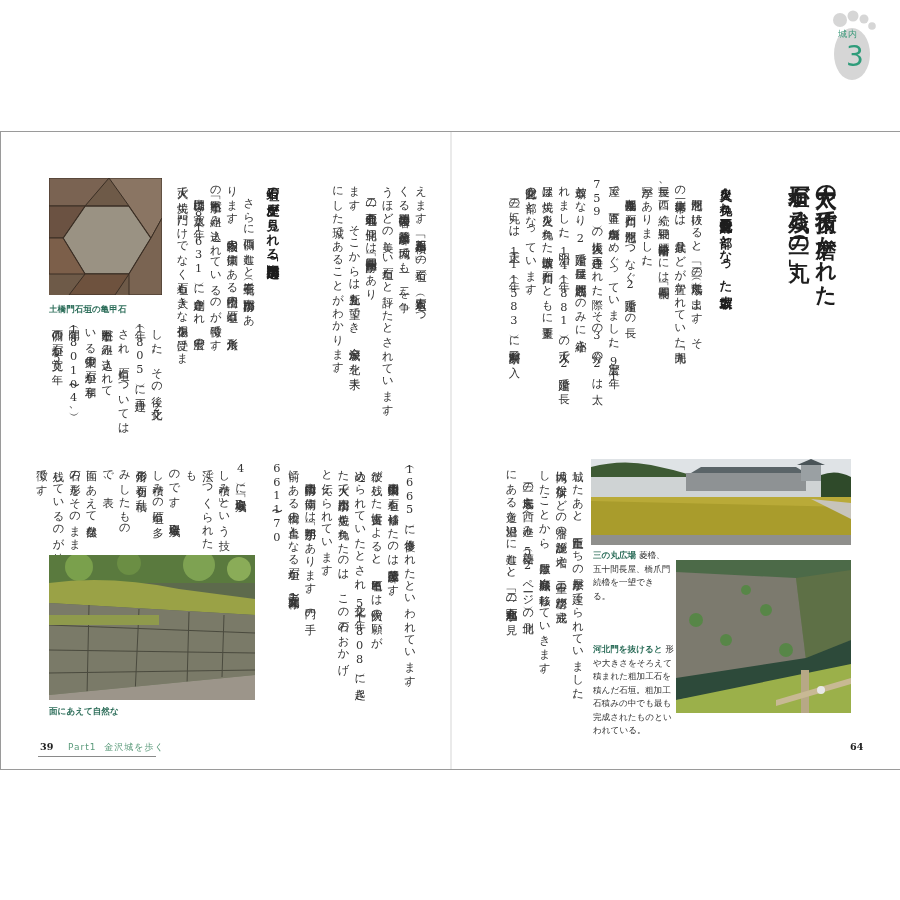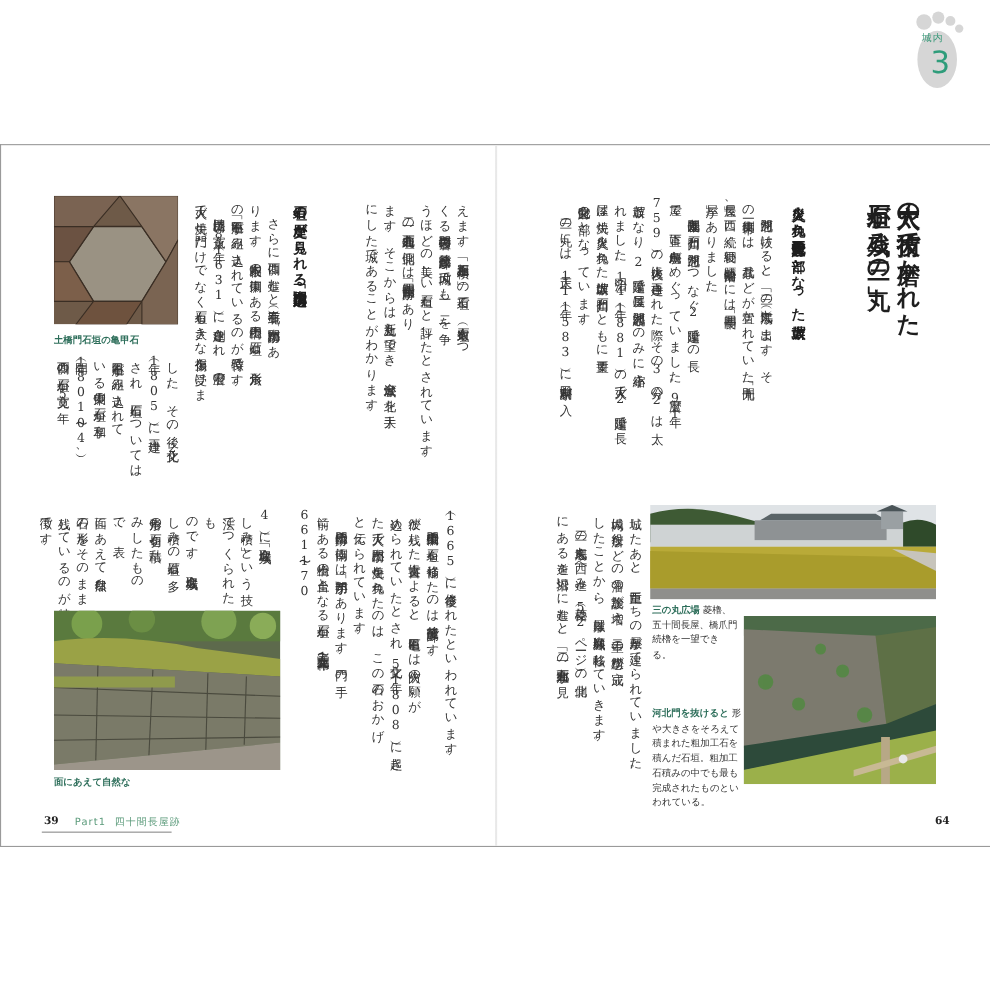--- a/index.html
+++ b/index.html
@@ -134,14 +134,14 @@
         <path d="M140 57 L138 130"></path>
         <path d="M175 60 L173 122"></path>
     </g>
     <path d="M0 60 L110 60 L110 70 L0 70 Z" fill="#8f9a4c"></path>
     <path d="M0 140 L206 120 L206 145 L0 145 Z" fill="#9c958a"></path>
   </svg>
 </div>
 <div class="cap-green" style="left:49px;top:706px;">面にあえて自然な</div>
 
 <div class="folio" style="left:40px;top:741px;">39</div>
-<div class="runhead" style="left:68px;top:741px;"><span>Part1</span>&nbsp;&nbsp;<span>四十間長屋跡</span></div>
+<div class="runhead" style="left:68px;top:741px;"><span>Part1</span>&nbsp;&nbsp;<span>金沢城を歩く</span></div>
 <div class="runline" style="left:38px;top:756px;width:118px;"></div>
 
 </body></html>

